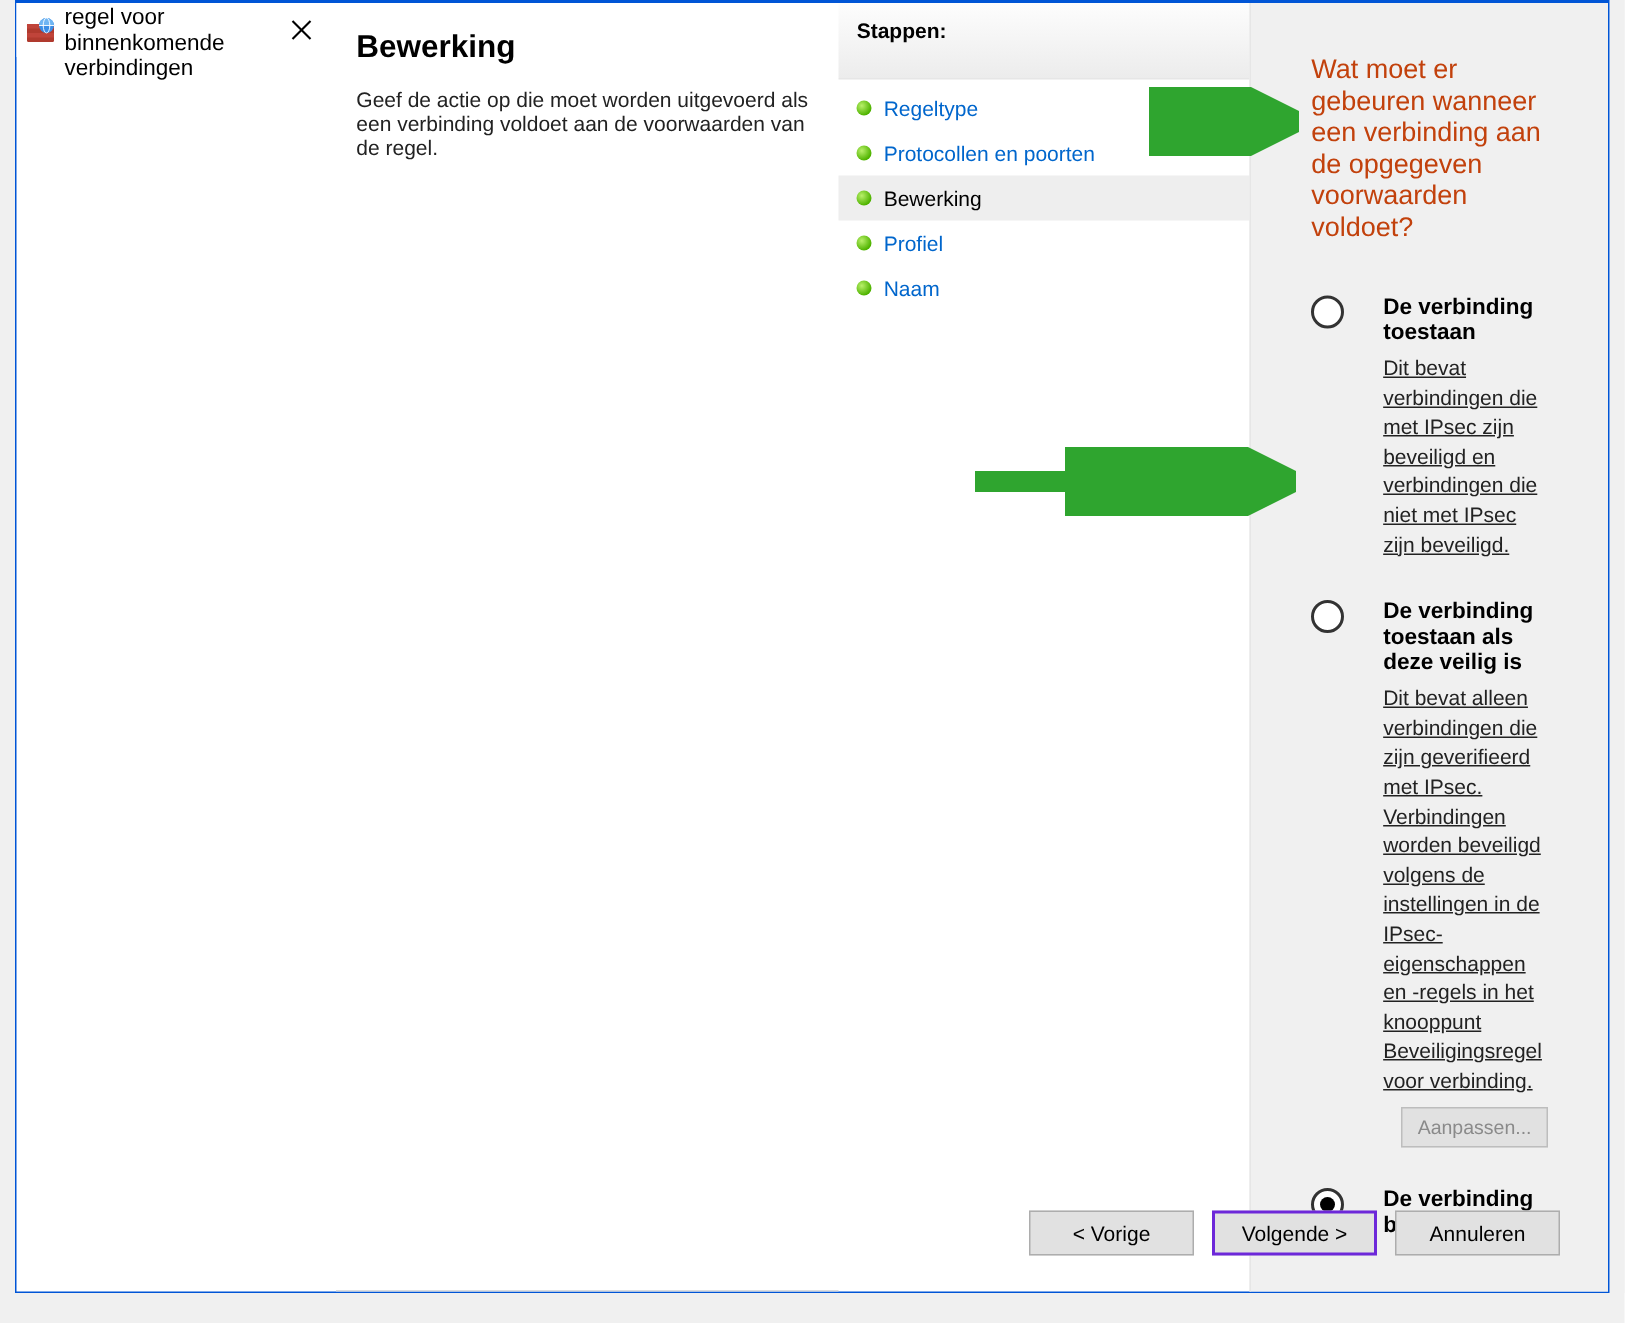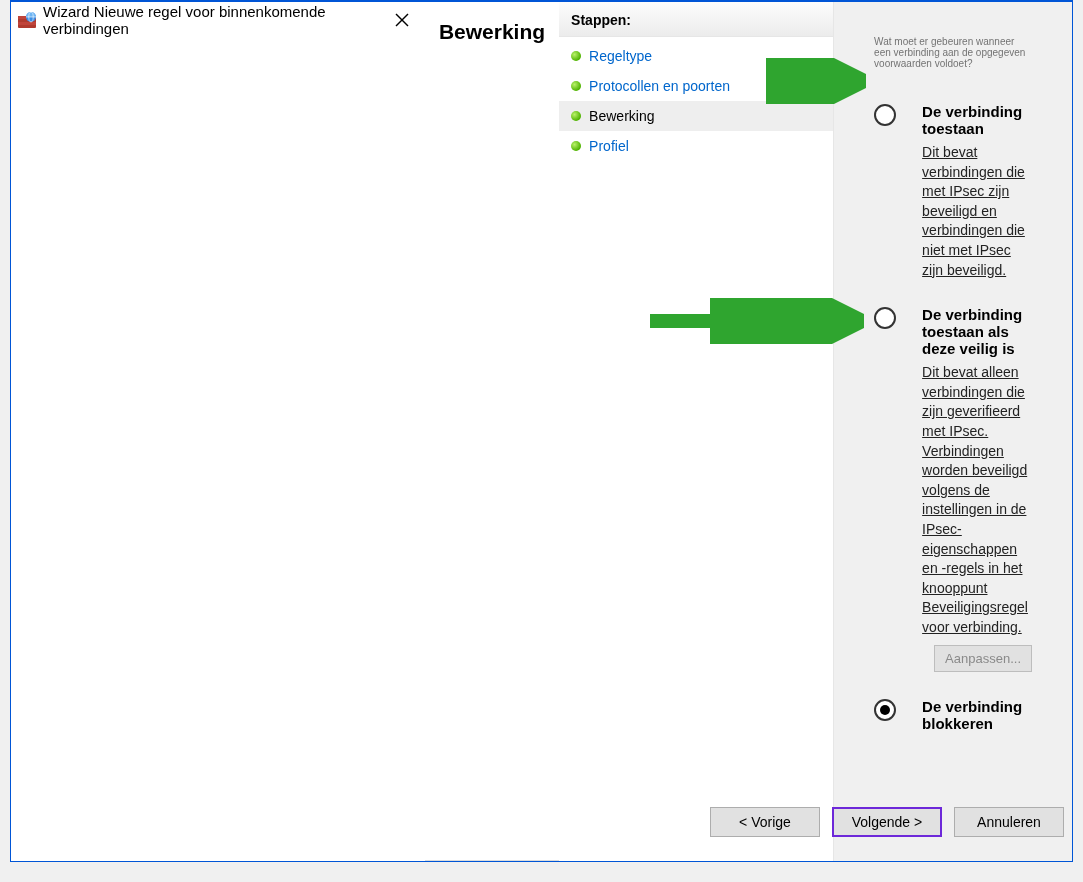--- a/index.html
+++ b/index.html
@@ -72,21 +72,21 @@
   }
 
   
   .sidebar {
     width: 274px;
     box-sizing: border-box;
   }
   .sidebar .steps-title {
     font-size: 14px;
     font-weight: 700;
-    padding: 10px 10px 8px 12px;
+    padding: 10px 10px 24px 12px;
     border-bottom: 1px solid #e6e6e6;
     background: linear-gradient(#fdfdfd,#ececec);
   }
   .sidebar ul {
     list-style: none;
     margin: 0;
     padding: 4px 0 0 0;
   }
   .sidebar li {
     display: flex;
@@ -117,22 +117,22 @@
     flex: 1;
     background: #f0f0f0;
     border-left: 1px solid #e6e6e6;
     padding: 34px 40px 0 40px;
     position: relative;
     box-sizing: border-box;
     display: flex;
     flex-direction: column;
   }
   .content .question {
-    font-size: 10px;
-    color: #737373;
+    font-size: 18px;
+    color: #c2410c;
     margin-bottom: 34px;
   }
   .opt {
     display: flex;
     gap: 26px;
     margin-bottom: 26px;
   }
   .opt .radio {
     width: 18px;
     height: 18px;
@@ -173,21 +173,21 @@
     font-size: 13px;
     background: #e1e1e1;
     border: 1px solid #bdbdbd;
     color: #8a8a8a;
     margin-left: 12px;
   }
 
   
   .buttons {
     position: absolute;
-    right: 8px;
+    right: 32px;
     bottom: 24px;
     display: flex;
     gap: 12px;
   }
   .buttons button {
     min-width: 110px;
     height: 30px;
     font-size: 14px;
     background: #e1e1e1;
     border: 1px solid #adadad;
@@ -225,20 +225,21 @@
     <div class="close">
       <svg viewBox="0 0 14 14">
         <line x1="1" y1="1" x2="13" y2="13" stroke="#000" stroke-width="1.4"></line>
         <line x1="13" y1="1" x2="1" y2="13" stroke="#000" stroke-width="1.4"></line>
       </svg>
     </div>
   </div>
 
   <div class="header">
     <h1>Bewerking</h1>
+    <div class="desc">Geef de actie op die moet worden uitgevoerd als een verbinding voldoet aan de voorwaarden van de regel.</div>
   </div>
 
   <div class="body">
 
     <div class="sidebar">
       <div class="steps-title">Stappen:</div>
       <ul>
         <li>
           <span class="bullet"></span>
           <span class="step-label">Regeltype</span>
@@ -247,20 +248,24 @@
           <span class="bullet"></span>
           <span class="step-label">Protocollen en poorten</span>
         </li>
         <li class="current">
           <span class="bullet"></span>
           <span class="step-label">Bewerking</span>
         </li>
         <li>
           <span class="bullet"></span>
           <span class="step-label">Profiel</span>
+        </li>
+        <li>
+          <span class="bullet"></span>
+          <span class="step-label">Naam</span>
         </li>
       </ul>
     </div>
 
     <div class="content">
       <div class="question">Wat moet er gebeuren wanneer een verbinding aan de opgegeven voorwaarden voldoet?</div>
 
       <div class="opt">
         <div class="radio"></div>
         <div class="texts">

